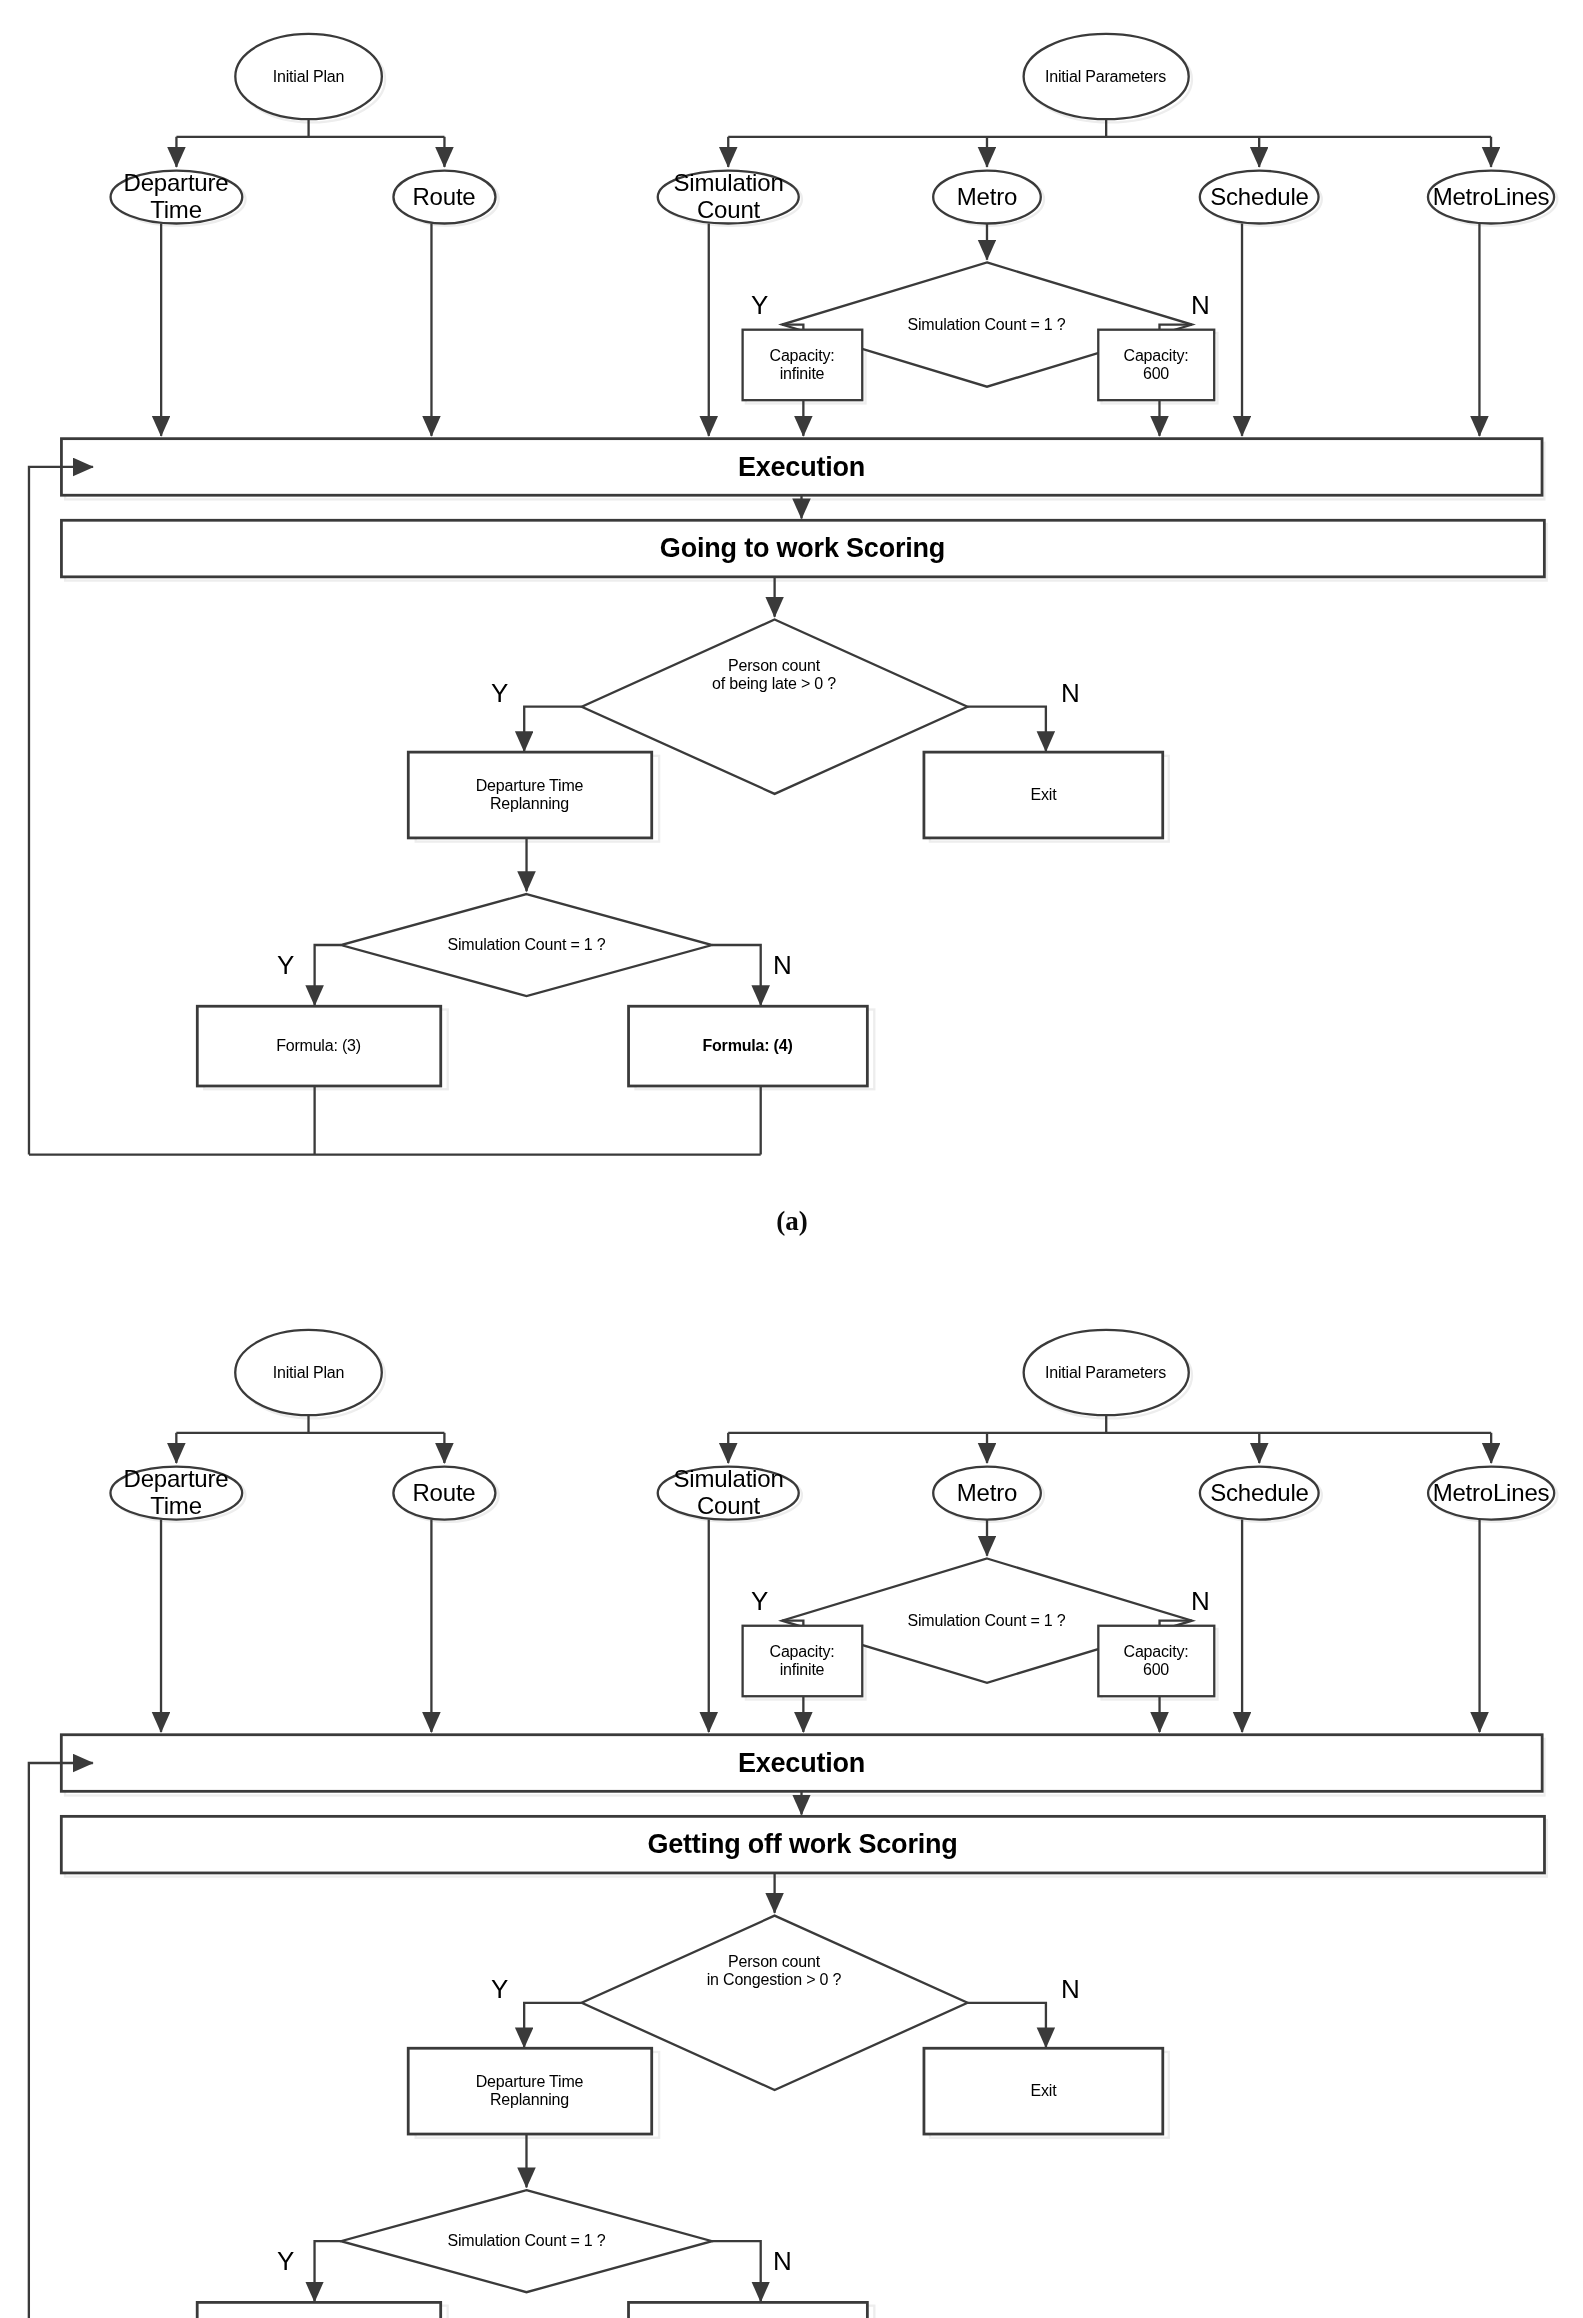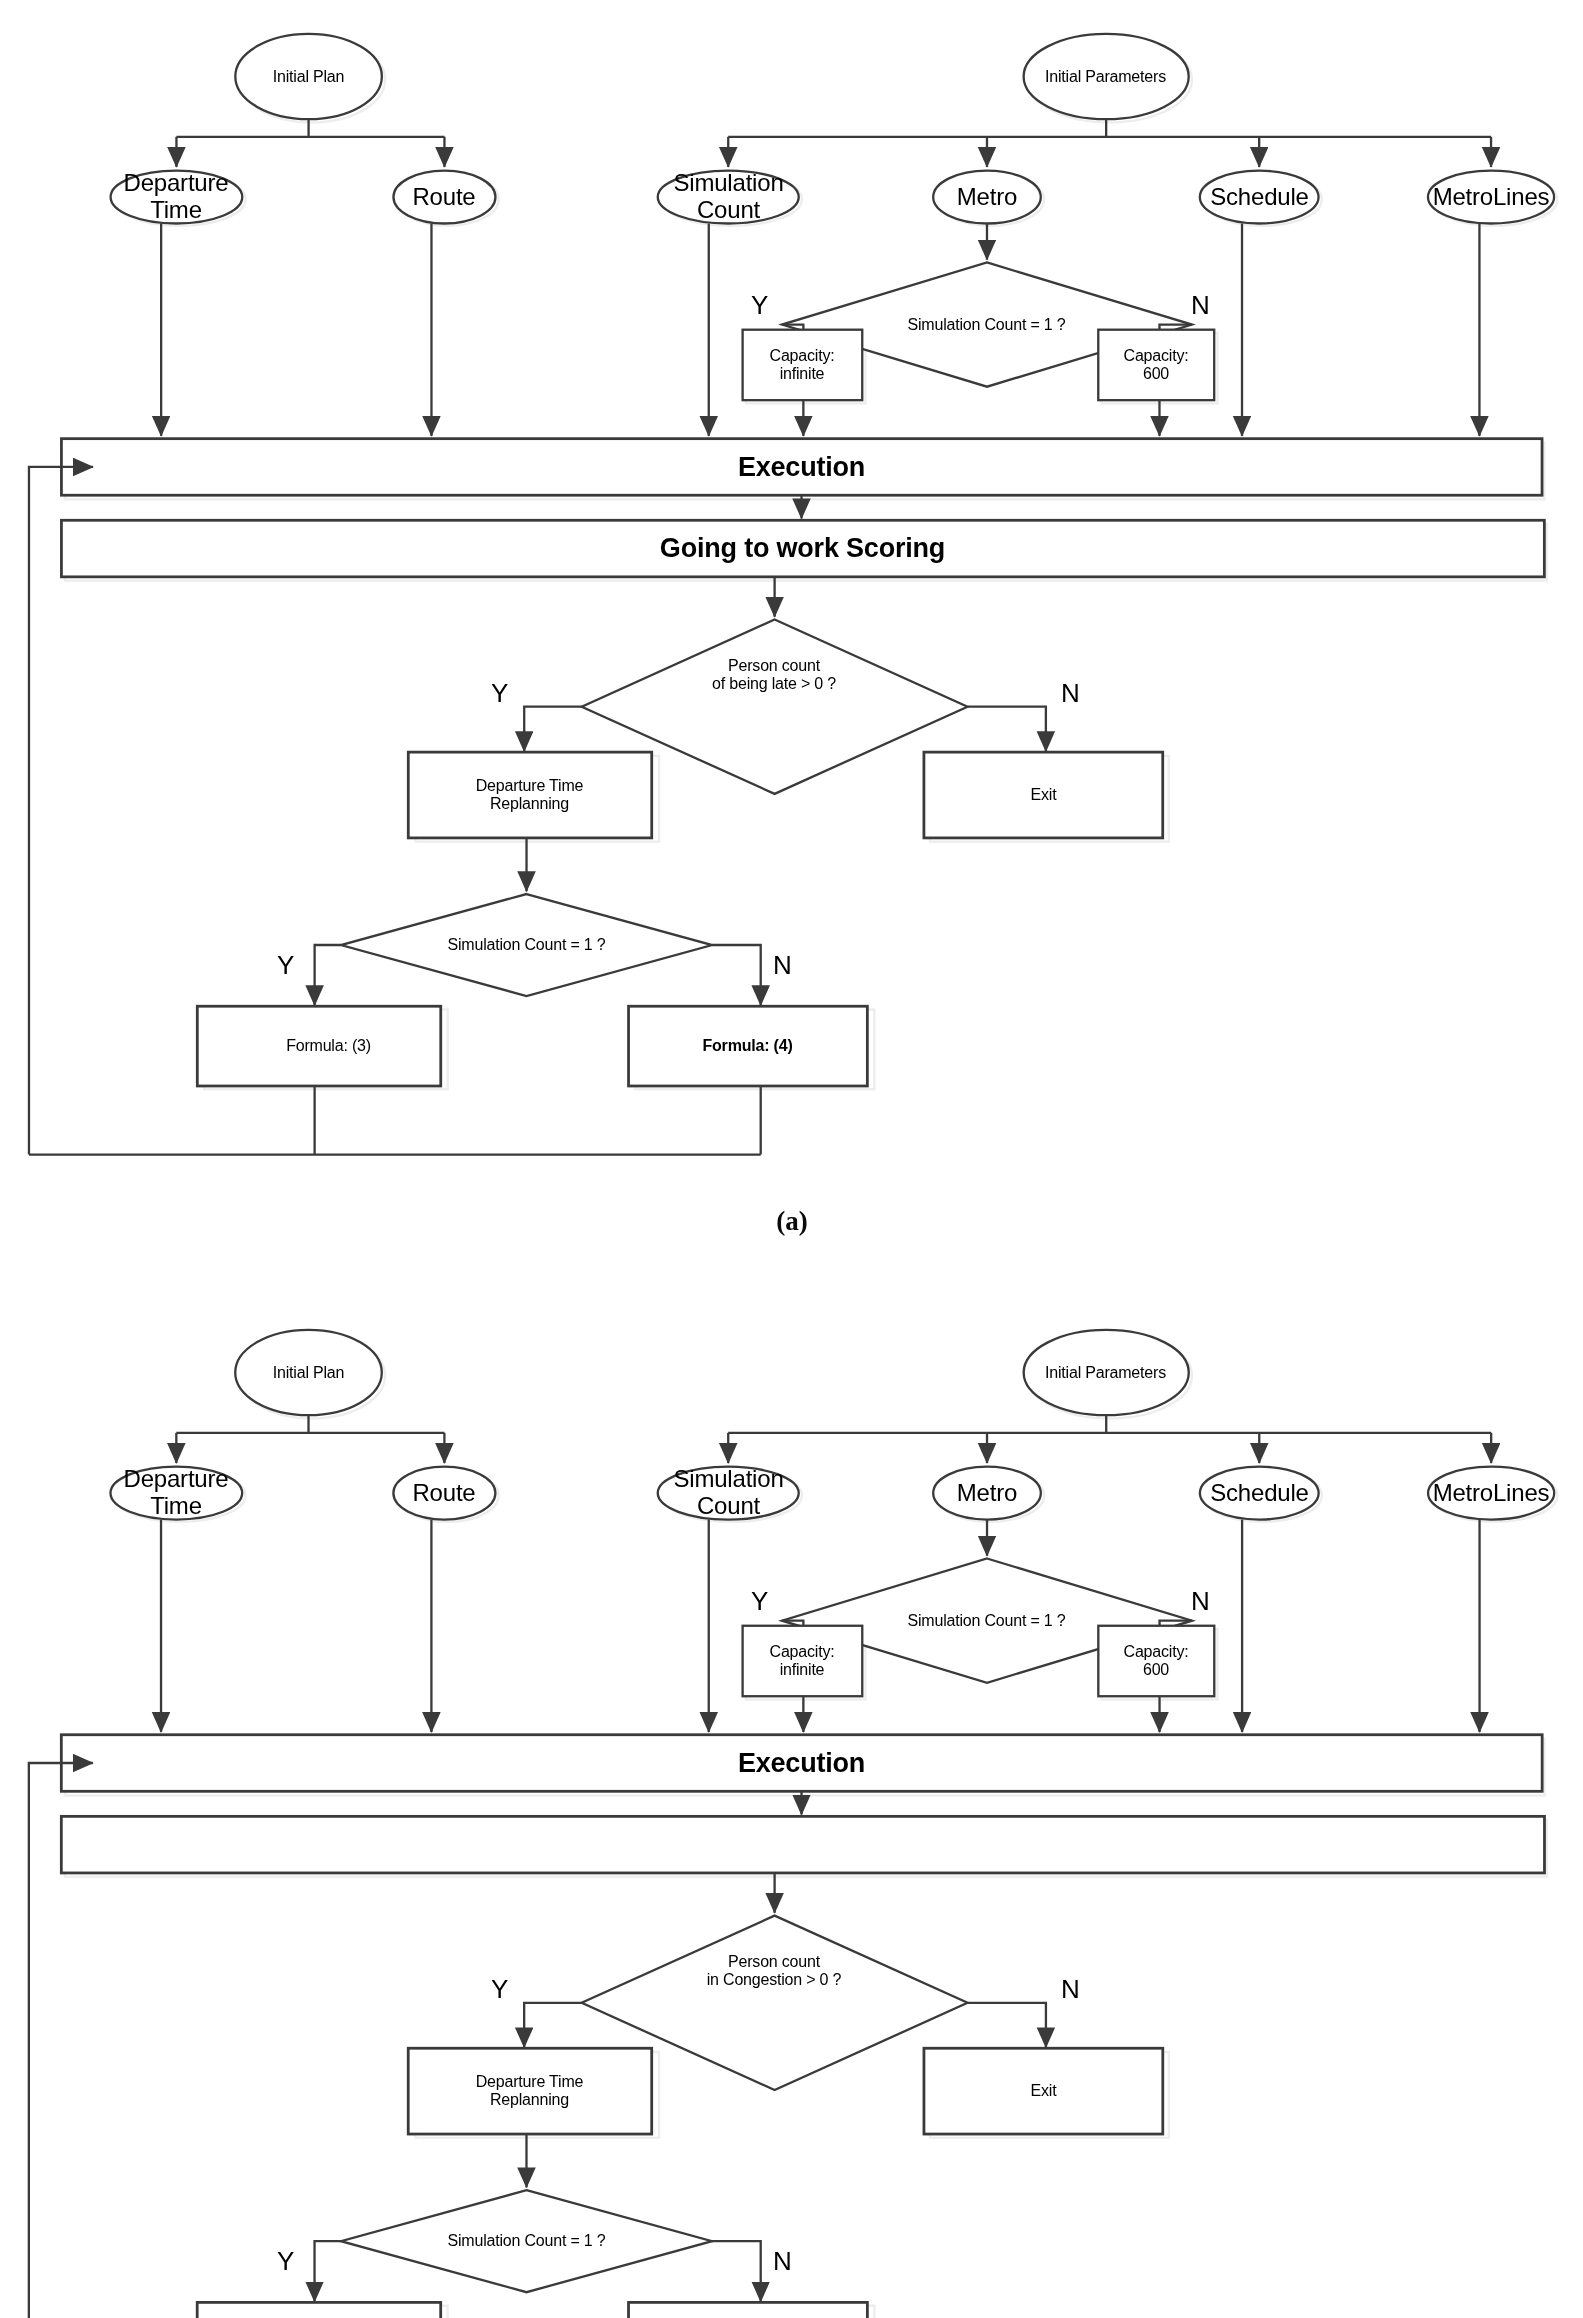--- a/index.html
+++ b/index.html
@@ -180,21 +180,21 @@
   <div class="node-label bar" style="left:61px;top:439px;width:1481px;height:57px;">Execution</div>
   <div class="node-label bar" style="left:61px;top:520px;width:1483px;height:57px;border-radius:9px;">Going to work Scoring</div>
 
   <div class="node-label" style="left:621px;top:640px;width:306px;height:70px;">Person count
 of being late &gt; 0 ?</div>
   <div class="node-label" style="left:408px;top:752px;width:243px;height:86px;">Departure Time
 Replanning</div>
   <div class="node-label" style="left:924px;top:752px;width:239px;height:86px;">Exit</div>
 
   <div class="node-label" style="left:369px;top:927px;width:315px;height:35px;">Simulation Count = 1 ?</div>
-  <div class="node-label" style="left:197px;top:1006px;width:243px;height:80px;margin-left:10px;">Formula: (3)</div>
+  <div class="node-label" style="left:197px;top:1006px;width:243px;height:80px;">Formula: (3)</div>
   <div class="node-label" style="left:628px;top:1006px;width:239px;height:80px;font-weight:bold;">Formula: (4)</div>
 
   <div class="yn" style="left:751px;top:290px;">Y</div>
   <div class="yn" style="left:1191px;top:290px;">N</div>
   <div class="yn" style="left:491px;top:678px;">Y</div>
   <div class="yn" style="left:1061px;top:678px;">N</div>
   <div class="yn" style="left:277px;top:950px;">Y</div>
   <div class="yn" style="left:773px;top:950px;">N</div>
 
   <div class="cap" style="top:1206px;left:0;">(a)</div>
@@ -319,20 +319,21 @@
   <div class="node-label small" style="left:1200px;top:180px;width:119px;height:34px;">Schedule</div>
   <div class="node-label small" style="left:1428px;top:180px;width:126px;height:34px;">MetroLines</div>
 
   <div class="node-label" style="left:829px;top:307px;width:315px;height:35px;">Simulation Count = 1 ?</div>
   <div class="node-label" style="left:742px;top:335px;width:120px;height:60px;">Capacity:
 infinite</div>
   <div class="node-label" style="left:1098px;top:335px;width:116px;height:60px;">Capacity:
 600</div>
 
   <div class="node-label bar" style="left:61px;top:439px;width:1481px;height:57px;">Execution</div>
+  <div class="node-label bar" style="left:61px;top:520px;width:1483px;height:57px;">Getting off work Scoring</div>
 
   <div class="node-label" style="left:621px;top:640px;width:306px;height:70px;">Person count
 in Congestion &gt; 0 ?</div>
   <div class="node-label" style="left:408px;top:752px;width:243px;height:86px;">Departure Time
 Replanning</div>
   <div class="node-label" style="left:924px;top:752px;width:239px;height:86px;">Exit</div>
 
   <div class="node-label" style="left:369px;top:927px;width:315px;height:35px;">Simulation Count = 1 ?</div>
   <div class="node-label" style="left:197px;top:1006px;width:243px;height:80px;">No replanning</div>
   <div class="node-label" style="left:628px;top:1006px;width:239px;height:80px;">Formula: (4)</div>

